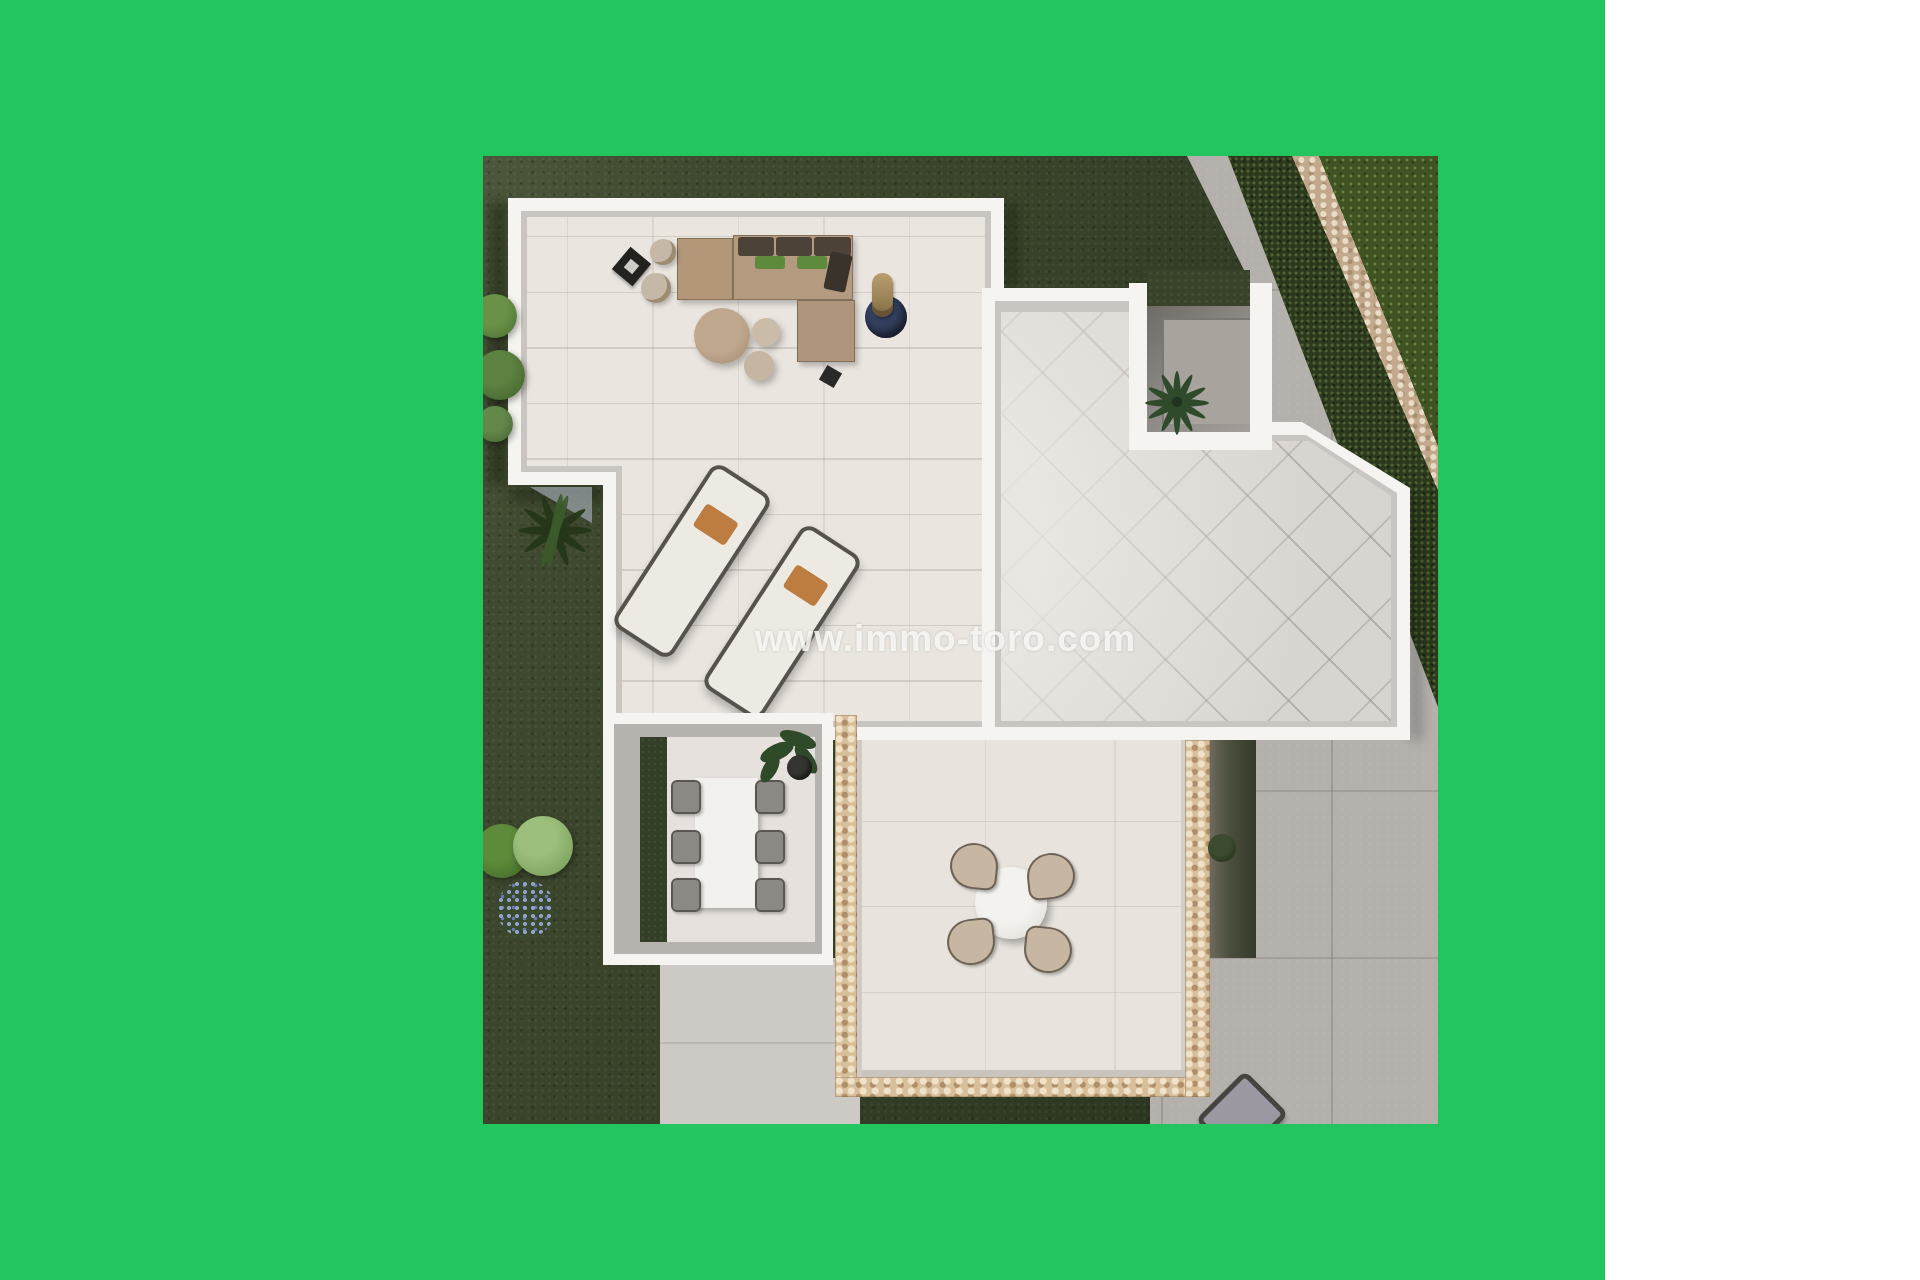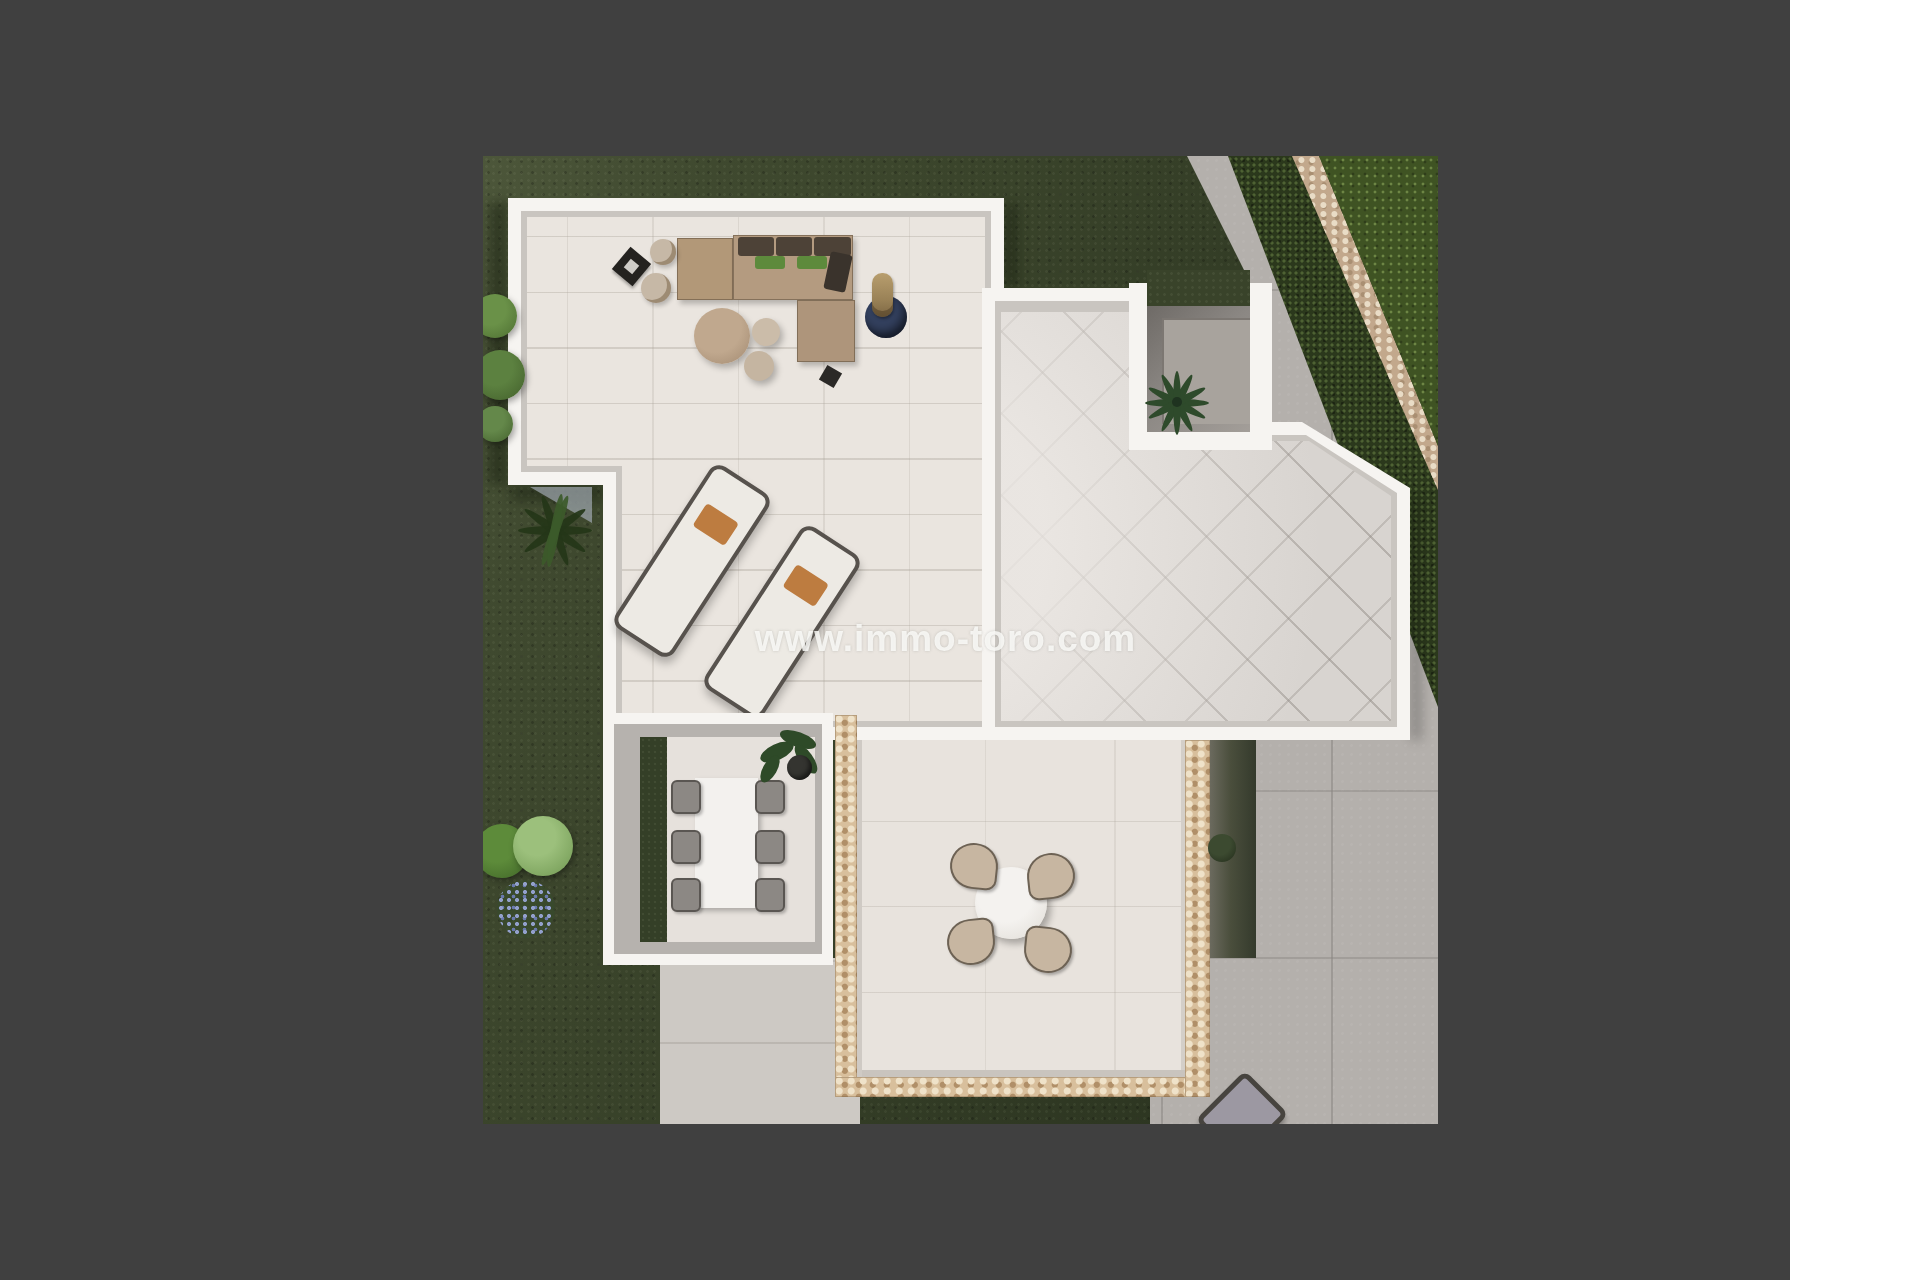--- a/index.html
+++ b/index.html
@@ -1,16 +1,16 @@
 <!DOCTYPE html>
 <html><head>
 <meta charset="utf-8">
 <style>
   html,body{margin:0;padding:0;background:#ffffff;}
-  .canvas{position:relative;width:1790px;height:1280px;background:#404040;overflow:hidden;
+  .canvas{position:relative;width:1605px;height:1280px;background:#22c55e;overflow:hidden;
           font-family:"Liberation Sans", sans-serif;}
   .photo{position:absolute;left:483px;top:156px;width:955px;height:968px;overflow:hidden;background:#39432a;}
   .abs{position:absolute;}
   .fill{position:absolute;inset:0;}
 
   
   .grass{background-color:#39432a;background-image:
      radial-gradient(rgba(215,225,185,.06) 1px, transparent 1.7px),
      radial-gradient(rgba(0,0,0,.20) 1px, transparent 1.7px),
      linear-gradient(115deg, rgba(118,128,92,.32) 0%, rgba(118,128,92,.10) 16%, rgba(0,0,0,0) 38%, rgba(4,9,4,.16) 66%, rgba(4,9,4,.30) 100%);

